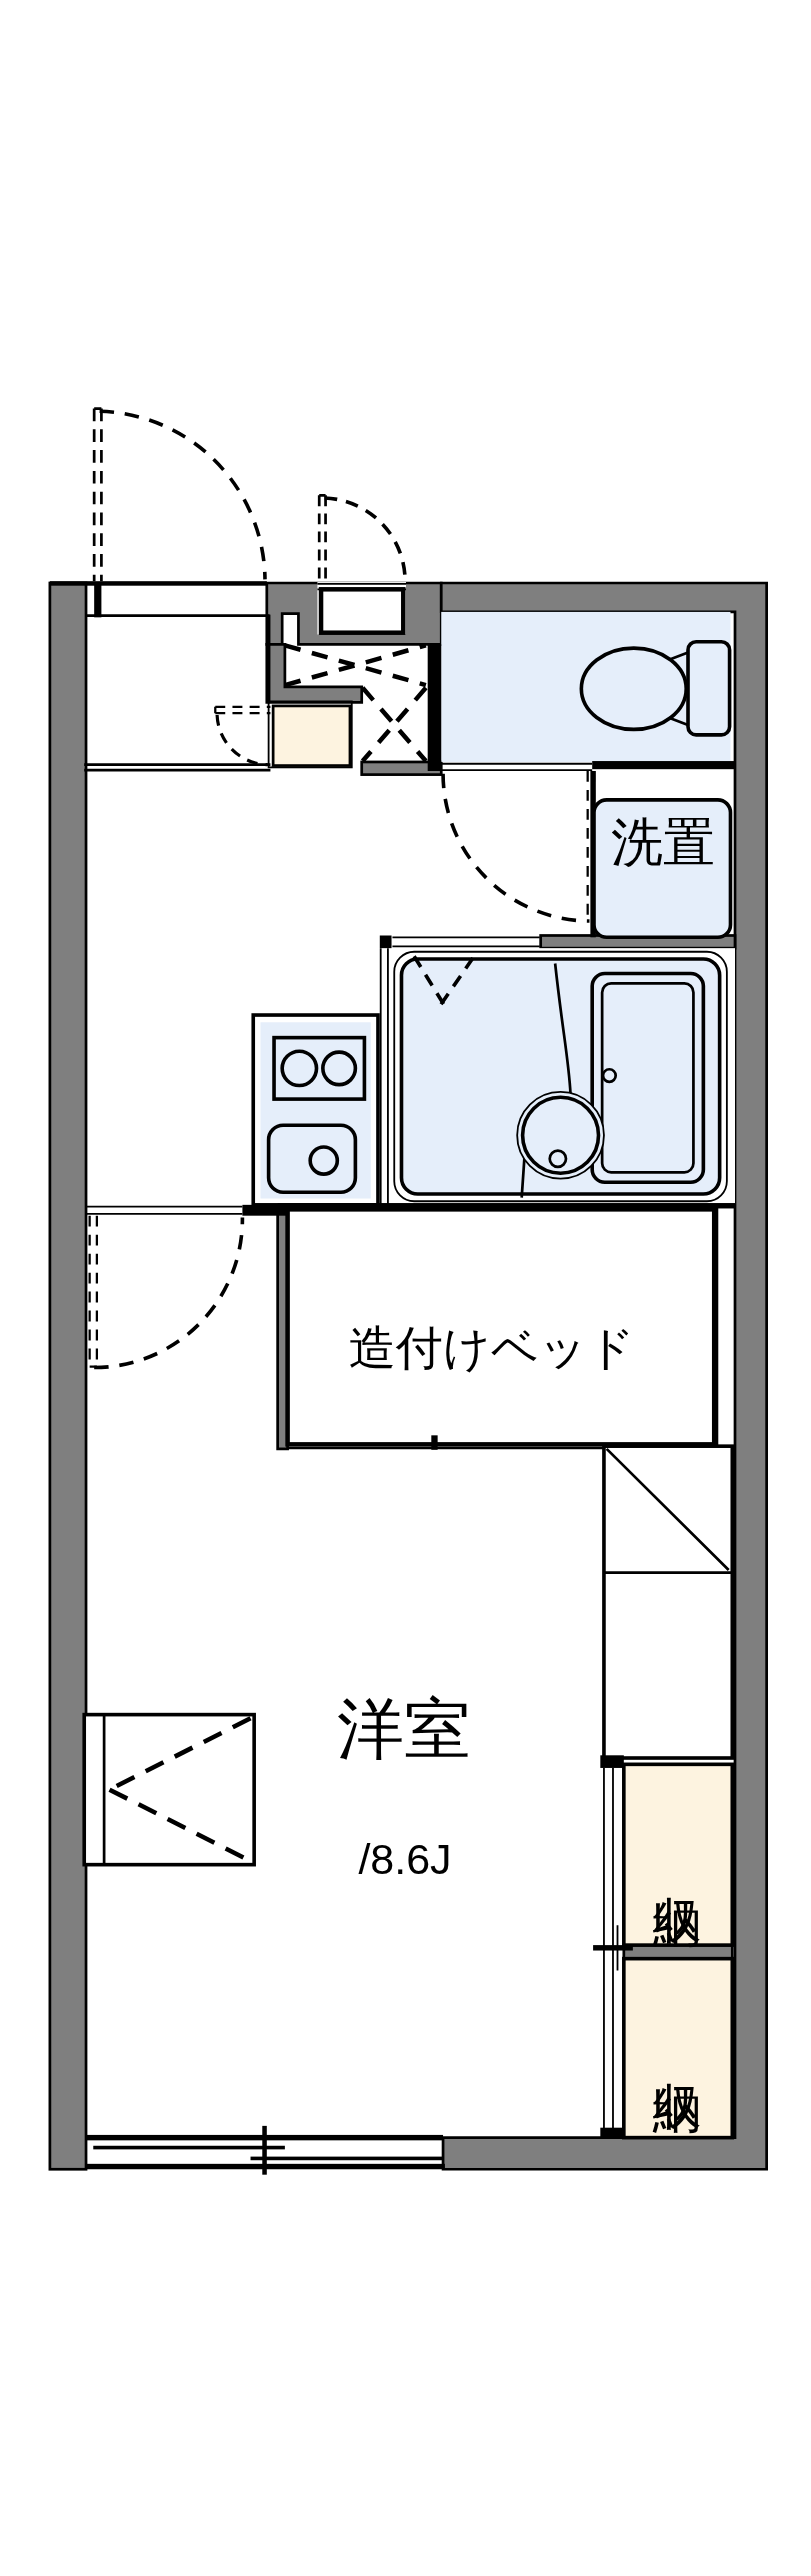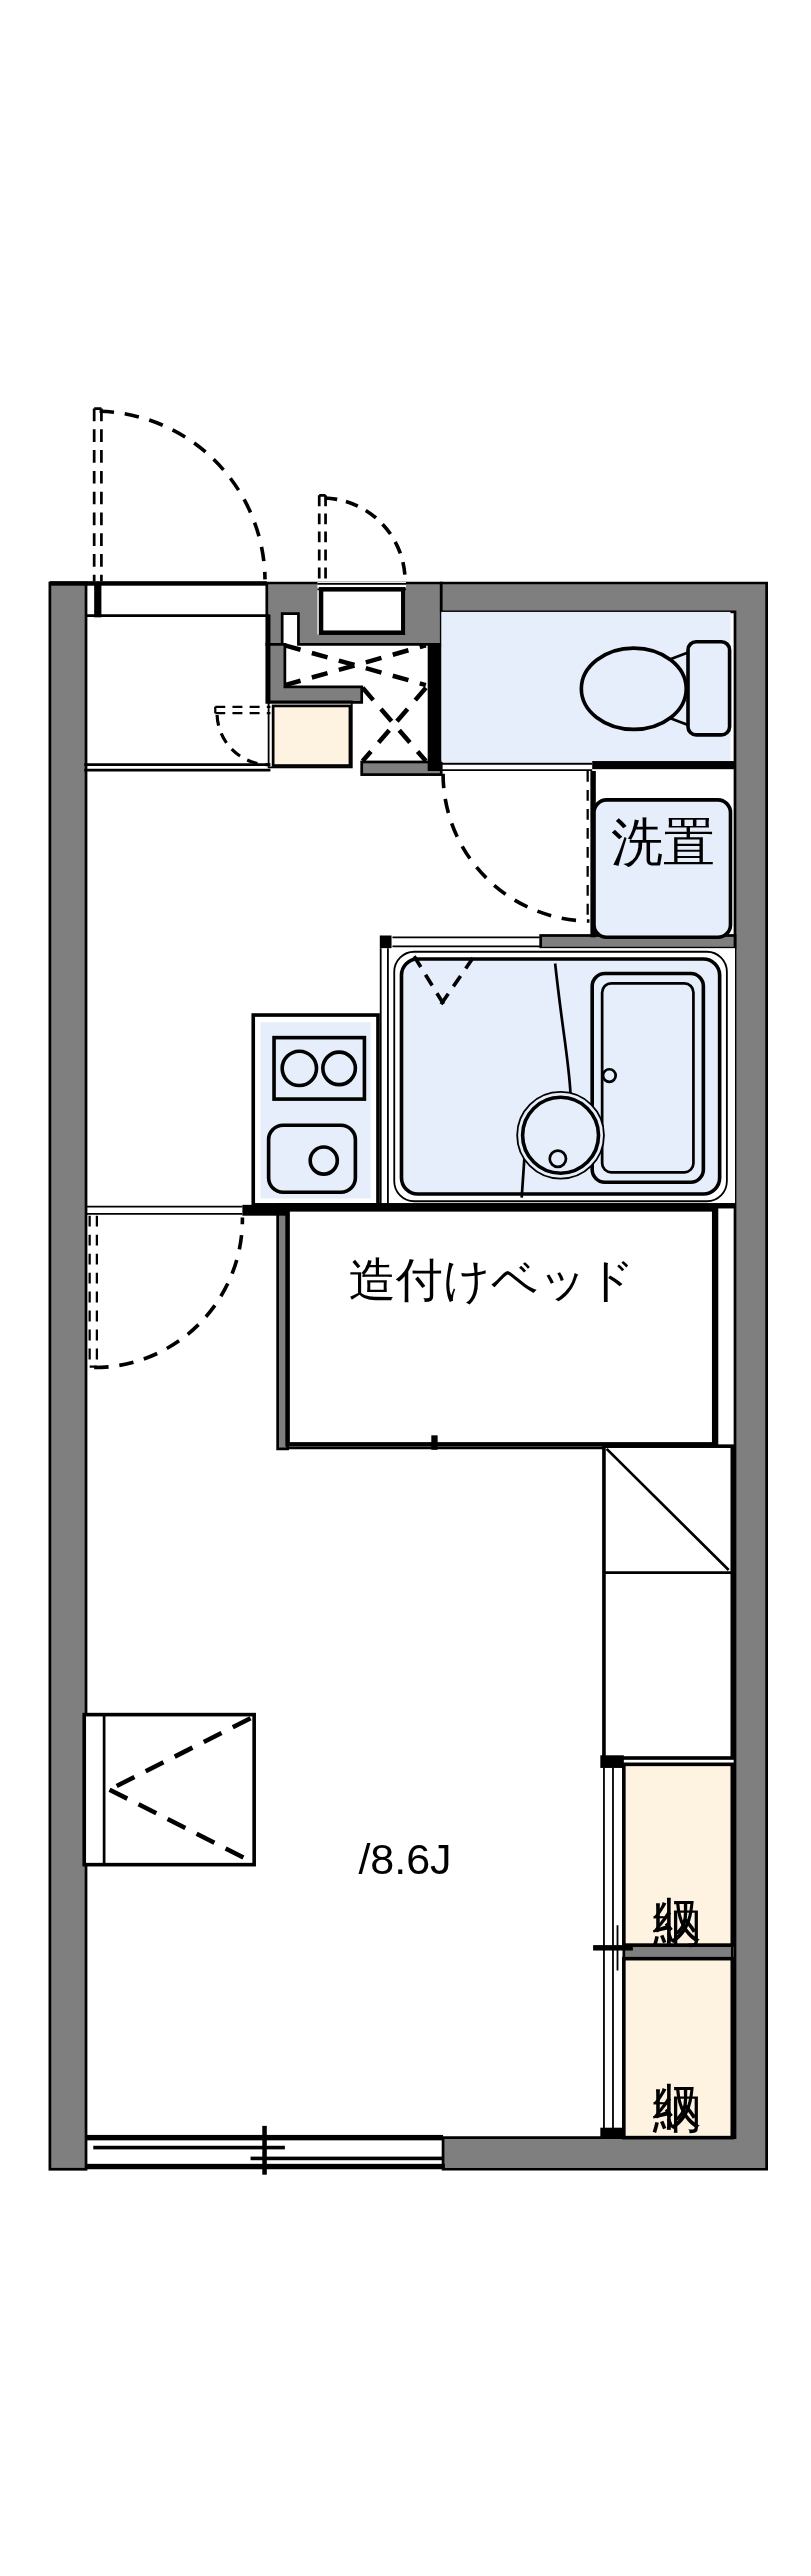--- a/index.html
+++ b/index.html
@@ -178,21 +178,22 @@
     <rect class="blk" x="95" y="2394" width="397" height="6"></rect>
     <rect class="blk" x="103" y="2374" width="212" height="4"></rect>
     <rect class="blk" x="277" y="2386" width="213" height="4"></rect>
     <rect class="blk" x="290" y="2352" width="5" height="54"></rect>
   </g>
 
 </svg>
 
 <div class="label" style="left:663px;top:843px;font-size:52px;">洗置</div>
 
-<div class="label" style="left:492px;top:1280px;font-size:47px;">造付けベッド</div>
+<div class="label" style="left:492px;top:1348px;font-size:47px;">造付けベッド</div>
 
+<div class="label" style="left:404px;top:1729px;font-size:67px;">洋室</div>
 <div class="label" style="left:405px;top:1859px;font-size:43px;">/8.6J</div>
 
 <div class="label vlabel" style="left:678px;top:1862px;font-size:49px;">収納</div>
 <div class="label vlabel" style="left:678px;top:2048px;font-size:49px;">収納</div>
 
 </div>
 
 
 </body></html>

